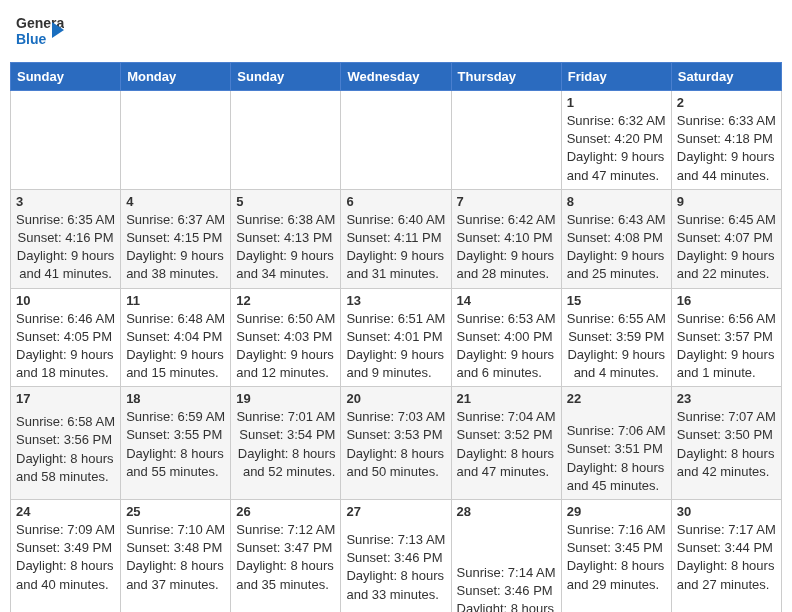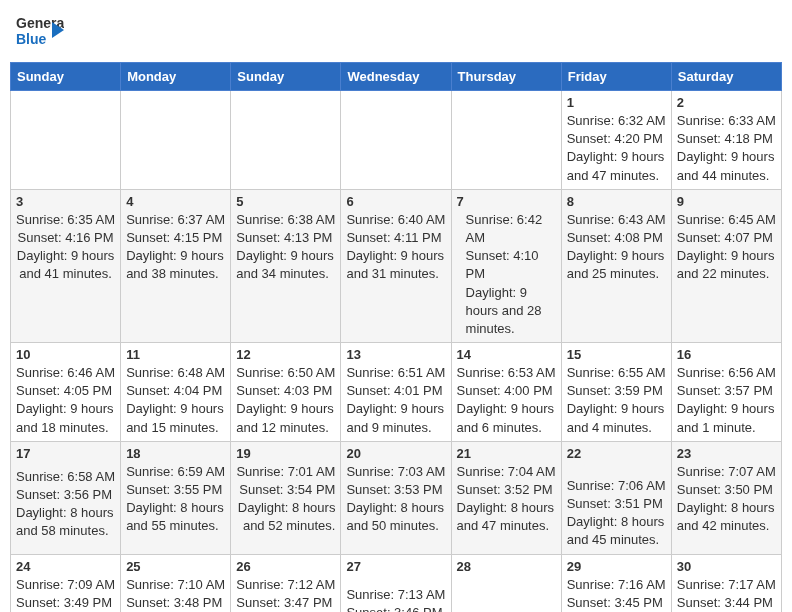--- a/index.html
+++ b/index.html
@@ -146,21 +146,21 @@
 Daylight: 9 hours and 34 minutes.</div>
         </td>
         <td>
           <div class="day-num">6</div>
           <div class="day-info" style="white-space: pre-line;">Sunrise: 6:40 AM
 Sunset: 4:11 PM
 Daylight: 9 hours and 31 minutes.</div>
         </td>
         <td>
           <div class="day-num">7</div>
-          <div class="day-info" style="white-space: pre-line; margin-left: 9px;">Sunrise: 6:42 AM
+          <div class="day-info" style="white-space: pre-line;">Sunrise: 6:42 AM
 Sunset: 4:10 PM
 Daylight: 9 hours and 28 minutes.</div>
         </td>
         <td>
           <div class="day-num">8</div>
           <div class="day-info" style="white-space: pre-line;">Sunrise: 6:43 AM
 Sunset: 4:08 PM
 Daylight: 9 hours and 25 minutes.</div>
         </td>
         <td>
@@ -196,21 +196,21 @@
 Daylight: 9 hours and 9 minutes.</div>
         </td>
         <td>
           <div class="day-num">14</div>
           <div class="day-info" style="white-space: pre-line;">Sunrise: 6:53 AM
 Sunset: 4:00 PM
 Daylight: 9 hours and 6 minutes.</div>
         </td>
         <td>
           <div class="day-num">15</div>
-          <div class="day-info" style="white-space: pre-line;">Sunrise: 6:55 AM
+          <div class="day-info" style="white-space: pre-line; text-align: center;">Sunrise: 6:55 AM
 Sunset: 3:59 PM
 Daylight: 9 hours and 4 minutes.</div>
         </td>
         <td>
           <div class="day-num">16</div>
           <div class="day-info" style="white-space: pre-line;">Sunrise: 6:56 AM
 Sunset: 3:57 PM
 Daylight: 9 hours and 1 minute.</div>
         </td>
       </tr>

